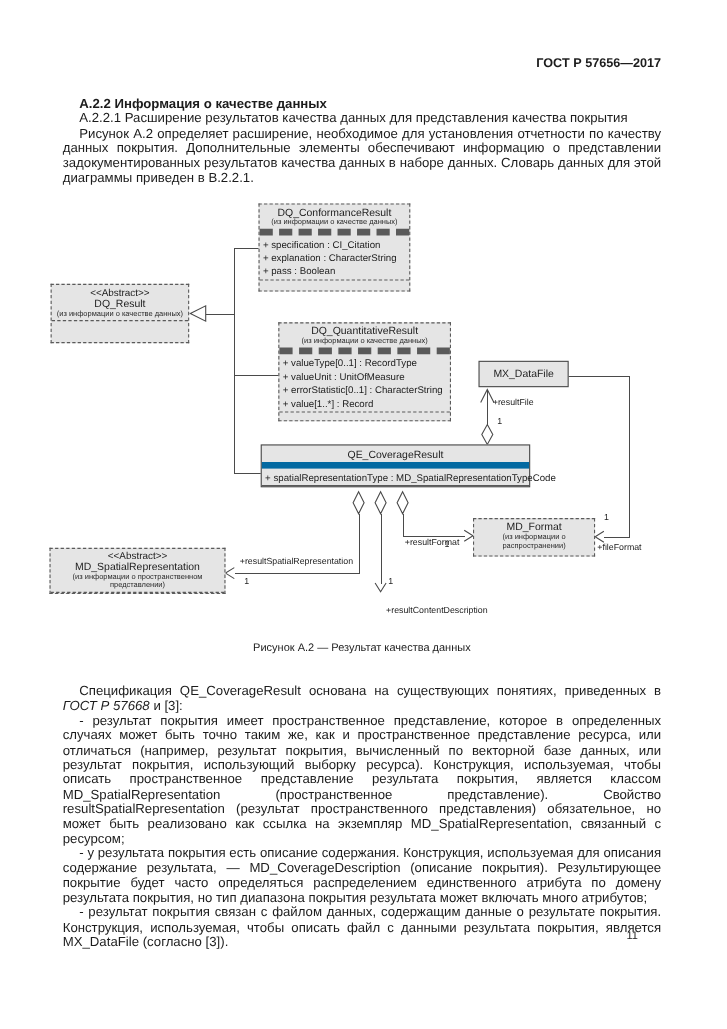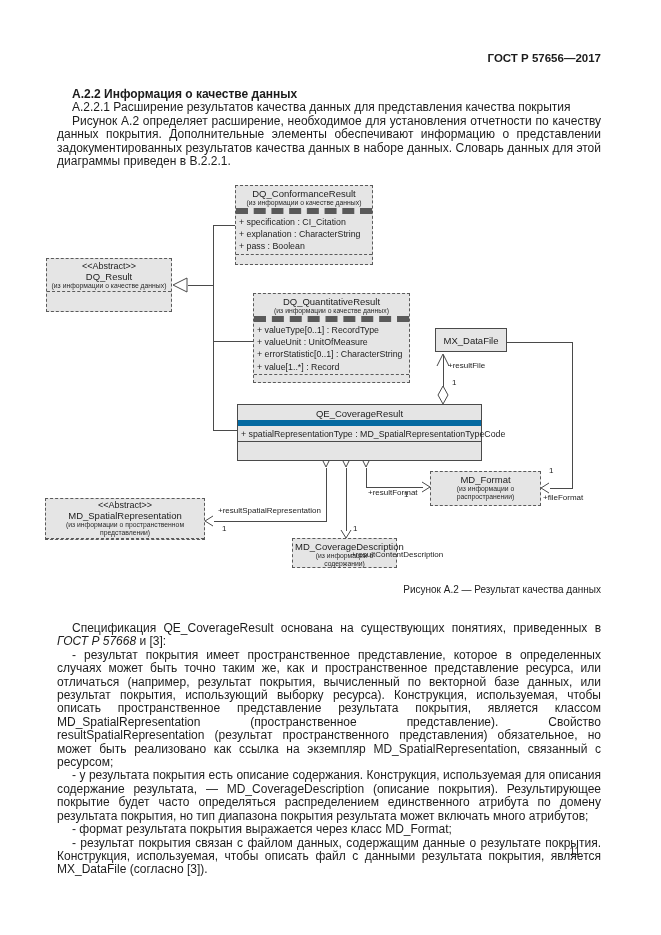--- a/index.html
+++ b/index.html
@@ -9,21 +9,21 @@
     margin:0 auto;
   }
   .running-header{
     position:absolute;top:52px;left:57px;right:60px;
     text-align:right;font-weight:bold;font-size:11.5px;
   }
   .textcol{position:absolute;left:57px;right:60px;text-align:justify;line-height:13.4px;font-size:12px;}
   .textcol p{margin:0;text-indent:15px;}
   .b{font-weight:bold;}
   .i{font-style:italic;}
-  .caption{position:absolute;top:584px;left:57px;right:60px;text-align:right;font-size:10px;}
+  .caption{position:absolute;top:584px;left:57px;right:60px;text-align:center;font-size:10px;}
   .pageno{position:absolute;top:846px;right:81px;font-size:10px;}
 
   
   .diagram{position:absolute;top:180px;left:0;width:661px;height:402px;}
   .diagram svg{position:absolute;left:0;top:0;}
   .ubox{
     position:absolute;background:#e5e5e5;border:1px solid #4a4a4a;
     display:flex;flex-direction:column;box-sizing:border-box;
   }
   .ubox.dashed{border-style:dashed;border-color:#5a5a5a;}
@@ -119,25 +119,25 @@
       </div>
       <div class="ub-attrs">
         <div>+ valueType[0..1] : RecordType</div>
         <div>+ valueUnit : UnitOfMeasure</div>
         <div>+ errorStatistic[0..1] : CharacterString</div>
         <div>+ value[1..*] : Record</div>
       </div>
       <div class="ub-empty"></div>
     </div>
 
-    <div class="ubox center-one" style="left:435px;top:148px;width:72px;height:24px;">
+    <div class="ubox center-one" style="left:435px;top:148px;width:82px;height:24px;">
       <div class="ub-title">MX_DataFile</div>
     </div>
 
-    <div class="ubox" style="left:237px;top:224px;width:245px;height:57px;">
+    <div class="ubox" style="left:237px;top:224px;width:245px;height:39px;">
       <div class="ub-head" style="padding-top:3px;">
         <div class="ub-title">QE_CoverageResult</div>
       </div>
       <div class="ub-attrs">
         <div>+ spatialRepresentationType : MD_SpatialRepresentationTypeCode</div>
       </div>
       <div class="ub-empty"></div>
     </div>
 
     <div class="ubox dashed" style="left:430px;top:291px;width:111px;height:35px;">
@@ -151,44 +151,37 @@
     <div class="ubox dashed" style="left:45px;top:318px;width:160px;height:42px;">
       <div class="ub-head" style="padding-top:1px;">
         <div class="ub-stereo">&lt;&lt;Abstract&gt;&gt;</div>
         <div class="ub-title">MD_SpatialRepresentation</div>
         <div class="ub-sub">(из информации о пространственном</div>
         <div class="ub-sub">представлении)</div>
       </div>
       <div class="ub-empty"></div>
     </div>
 
-    <div class="ubox dashed" style="left:292px;top:358px;width:105px;height:30px;">
-      <div class="ub-head">
-        <div class="ub-title">MD_CoverageDescription</div>
-        <div class="ub-sub">(из информации о содержании)</div>
-      </div>
-    </div>
 
     <div class="dlabel" style="left:448px;top:181px;">+resultFile</div>
     <div class="dlabel" style="left:452px;top:198px;">1</div>
     <div class="dlabel" style="left:549px;top:286px;">1</div>
     <div class="dlabel" style="left:543px;top:313px;">+fileFormat</div>
     <div class="dlabel" style="left:368px;top:288px;margin-top:20px;">+resultFormat</div>
     <div class="dlabel" style="left:404px;top:310px;">1</div>
     <div class="dlabel" style="left:351px;top:330px;margin-top:40px;">+resultContentDescription</div>
     <div class="dlabel" style="left:353px;top:344px;">1</div>
     <div class="dlabel" style="left:218px;top:326px;">+resultSpatialRepresentation</div>
     <div class="dlabel" style="left:222px;top:344px;">1</div>
   </div>
 
   <div class="caption">Рисунок А.2 — Результат качества данных</div>
 
   <div class="textcol" style="top:622px;">
     <p><span>Спецификация QE_CoverageResult основана на существующих понятиях, приведенных в </span><span class="i">ГОСТ Р 57668</span><span> и [3]:</span></p>
     <p>- результат покрытия имеет пространственное представление, которое в определенных случаях может быть точно таким же, как и пространственное представление ресурса, или отличаться (например, результат покрытия, вычисленный по векторной базе данных, или результат покрытия, использующий выборку ресурса). Конструкция, используемая, чтобы описать пространственное представление результата покрытия, является классом MD_SpatialRepresentation (пространственное представление). Свойство resultSpatialRepresentation (результат пространственного представления) обязательное, но может быть реализовано как ссылка на экземпляр MD_SpatialRepresentation, связанный с ресурсом;</p>
     <p>- у результата покрытия есть описание содержания. Конструкция, используемая для описания содержание результата, — MD_CoverageDescription (описание покрытия). Результирующее покрытие будет часто определяться распределением единственного атрибута по домену результата покрытия, но тип диапазона покрытия результата может включать много атрибутов;</p>
-    <p>- формат результата покрытия выражается через класс MD_Format;</p>
     <p>- результат покрытия связан с файлом данных, содержащим данные о результате покрытия. Конструкция, используемая, чтобы описать файл с данными результата покрытия, является MX_DataFile (согласно [3]).</p>
   </div>
 
   <div class="pageno">11</div>
 
 </div>
 
 </body></html>

